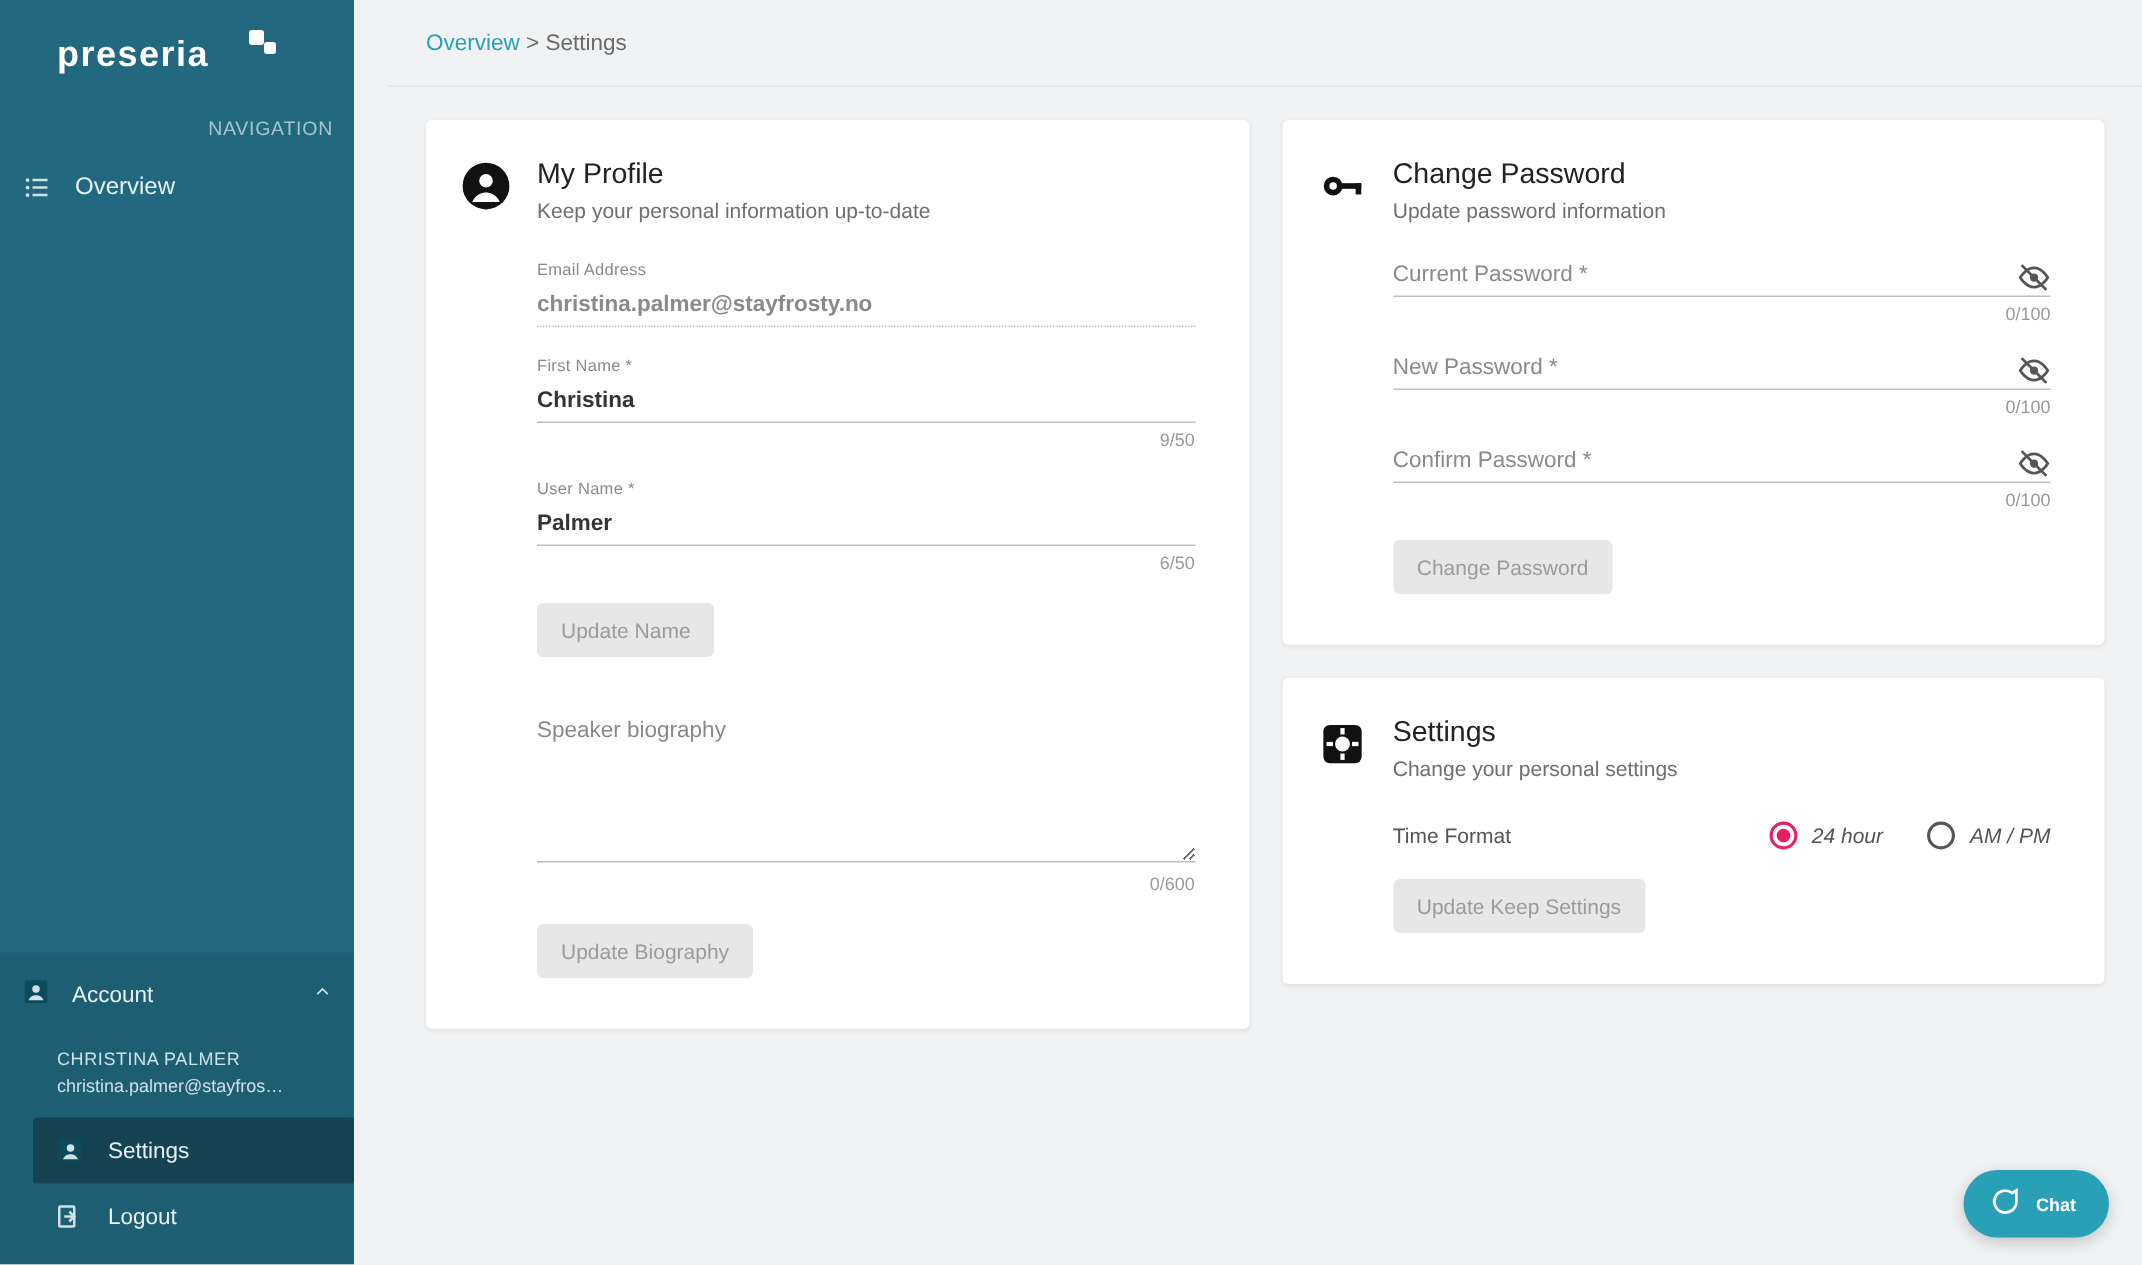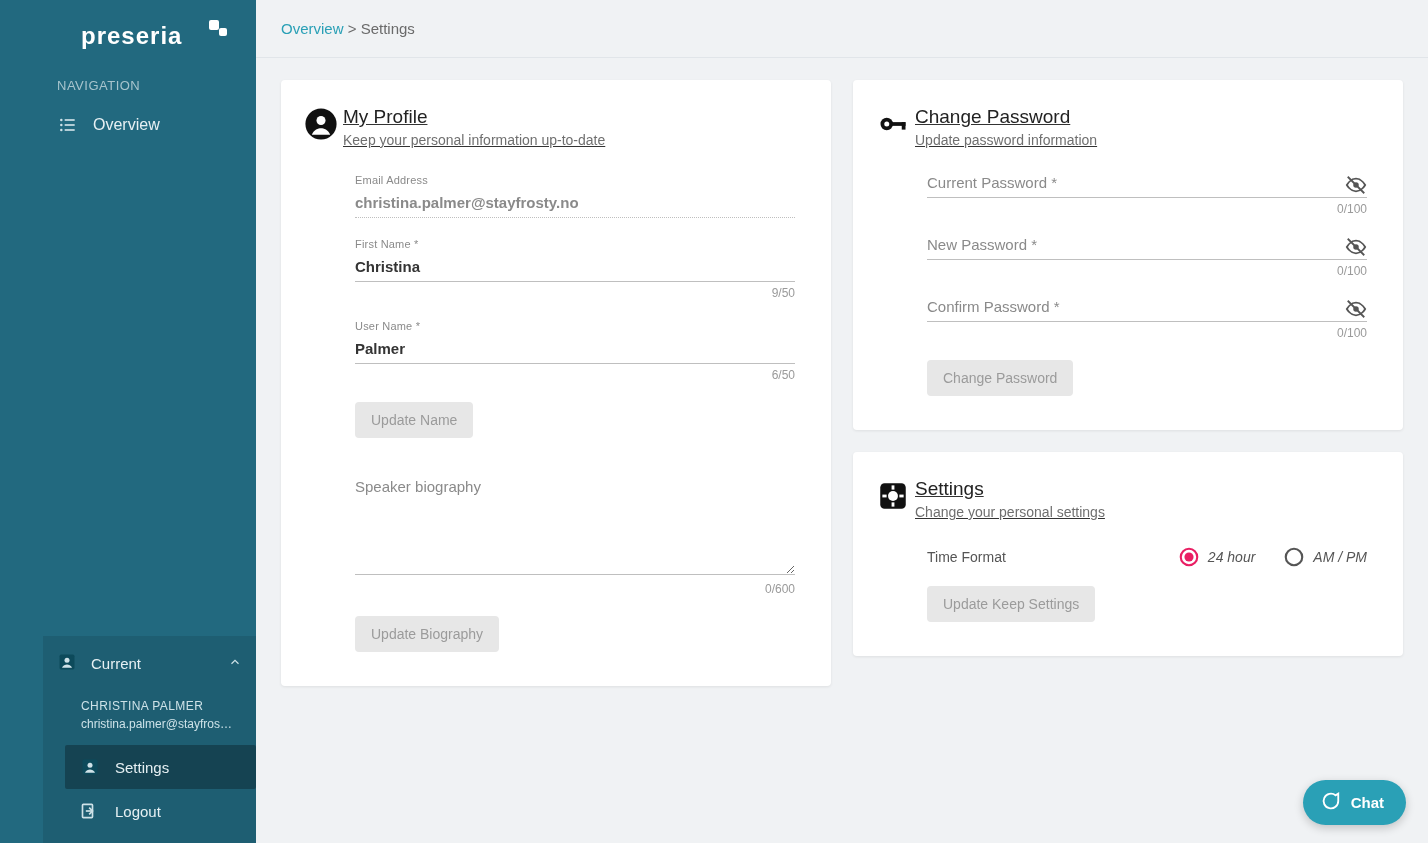--- a/index.html
+++ b/index.html
@@ -6,37 +6,37 @@
   html, body { height: 100%; font-family: "Helvetica Neue", Arial, sans-serif; }
   body {
     display: flex;
     background: #f0f2f4;
     color: #333;
     font-size: 14px;
   }
 
   
   .sidebar {
-    width: 256px;
+    width: 236px;
     background: #22697f;
     color: #cfe2e8;
     display: flex;
     flex-direction: column;
     flex-shrink: 0;
-    padding-left: 43px;
   }
   .logo-wrap {
     padding: 18px 20px 24px 38px;
   }
   .logo-wrap svg { display:block; }
   .nav-label {
     padding: 0 14px 10px 14px;
     letter-spacing: .5px;
     font-size: 13px;
     color: #a7c4cd;
+    text-align: right;
   }
   .side-item {
     display: flex;
     align-items: center;
     gap: 14px;
     padding: 12px 14px;
     font-size: 16px;
     color: #e6f0f3;
     cursor: pointer;
   }
@@ -81,20 +81,21 @@
     border-radius:2px;
   }
   .subnav .side-item.active {
     background: rgba(0,0,0,0.28);
   }
 
   
   .main {
     flex:1; display:flex; flex-direction:column;
     min-width:0;
+    padding-left:23px;
   }
   .breadcrumb-bar {
     background:#fff0; 
     padding: 20px 25px;
     border-bottom: 1px solid #e1e5e9;
     font-size: 15px;
     color:#6a6a6a;
     background:#f0f2f4;
   }
   .breadcrumb-bar a {
@@ -108,21 +109,21 @@
     align-items:flex-start;
   }
   .col { flex:1; min-width:0; display:flex; flex-direction:column; gap:22px;}
   .card {
     background:#fff;
     border-radius:4px;
     box-shadow: 0 1px 3px rgba(0,0,0,0.08);
     padding: 26px 36px 34px 22px;
   }
   .card-head {
-    display:flex; gap:4px; margin-bottom: 26px; text-decoration: underline;
+    display:flex; gap:16px; margin-bottom: 26px;
   }
   .card-head .card-icon {
     width:36px; height:36px; display:flex; align-items:center; justify-content:center;
     color:#111;
   }
   .card-head h2 {
     font-size:19px; font-weight:500; color:#222;
   }
   .card-head .sub {
     margin-top:4px; color:#6f6f6f; font-size:14px;
@@ -179,21 +180,21 @@
   .radio { display:flex; align-items:center; gap:8px; cursor:pointer; color:#555; font-size:14px;font-style:italic;}
   .radio svg { display:block; }
 
   
   .chat-fab {
     position:fixed; right:22px; bottom:18px;
     background:#2aa0b6; color:#fff;
     border-radius:28px;
     padding: 10px 22px 10px 16px;
     display:flex; align-items:center; gap:10px;
-    font-size:15px; font-weight:600;
+    font-size:12px; font-weight:600;
     box-shadow: 0 3px 10px rgba(0,0,0,0.2);
     cursor:pointer;
   }
 </style>
 </head>
 <body>
 
 <aside class="sidebar">
 
   <div class="logo-wrap">
@@ -224,21 +225,21 @@
 
   <div class="account-block">
     <div class="account-head">
       <span class="side-icon">
         <svg width="20" height="20" viewBox="0 0 24 24" fill="#cfe2e8">
             <rect x="3" y="3" width="18" height="18" rx="2" fill="#0d4a5b"></rect>
             <circle cx="12" cy="10" r="3" fill="#cfe2e8"></circle>
             <path d="M6 19c1-3 4-4 6-4s5 1 6 4" fill="#cfe2e8"></path>
           </svg>
       </span>
-      <span>Current</span>
+      <span>Account</span>
       <span class="chev">
         <svg width="14" height="14" viewBox="0 0 24 24" fill="none" stroke="#cfe2e8" stroke-width="2">
             <polyline points="6 15 12 9 18 15"></polyline>
           </svg>
       </span>
     </div>
 
     <div class="user-block">
       <div class="user-name">CHRISTINA PALMER</div>
       <div class="user-email">christina.palmer@stayfros…</div>

